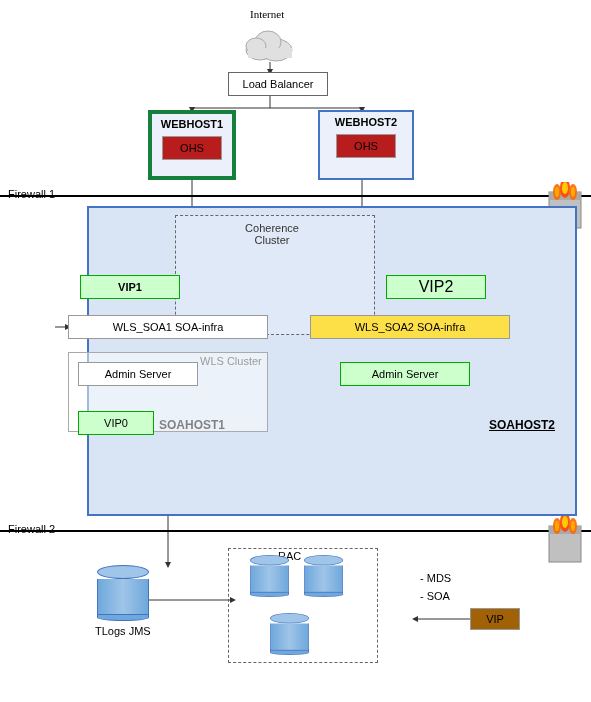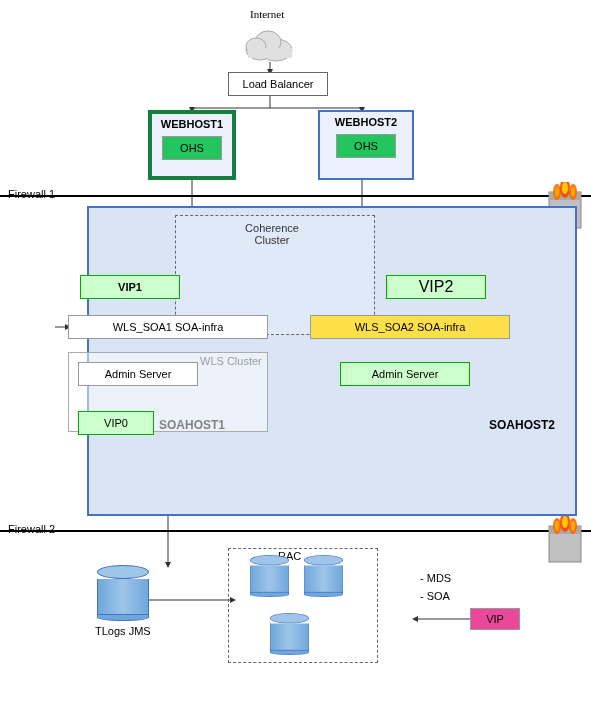--- a/index.html
+++ b/index.html
@@ -70,21 +70,21 @@
       font-weight: bold;
       font-size: 11px;
       text-align: center;
       margin-top: 4px;
     }
     .ohs-box {
       margin: 6px auto 12px;
       width: 60px;
       height: 24px;
       border: 1px solid #999;
-      background: #22c55e;
+      background: #b91c1c;
       display: flex;
       align-items: center;
       justify-content: center;
       font-size: 11px;
     }
     
     .firewall1 {
       position: absolute;
       top: 195px;
       left: 0px;
@@ -171,20 +171,21 @@
       left: 70px;
       font-weight: bold;
       font-size: 12px;
     }
     .soahost2-label {
       position: absolute;
       top: 210px;
       left: 400px;
       font-weight: bold;
       font-size: 12px;
+      text-decoration: underline;
     }
     
     .vip1-box {
       position: absolute;
       top: 275px;
       left: 80px;
       width: 100px;
       height: 24px;
       border: 1px solid #00AA00;
       background: #CCFFCC;
@@ -319,21 +320,21 @@
       font-size: 11px;
     }
     
     .vip-bottom {
       position: absolute;
       top: 608px;
       left: 470px;
       width: 50px;
       height: 22px;
       border: 1px solid #999;
-      background: #ec4899;
+      background: #a16207;
       display: flex;
       align-items: center;
       justify-content: center;
       font-size: 11px;
     }
     
     .mds-soa-label {
       position: absolute;
       top: 570px;
       left: 420px;

